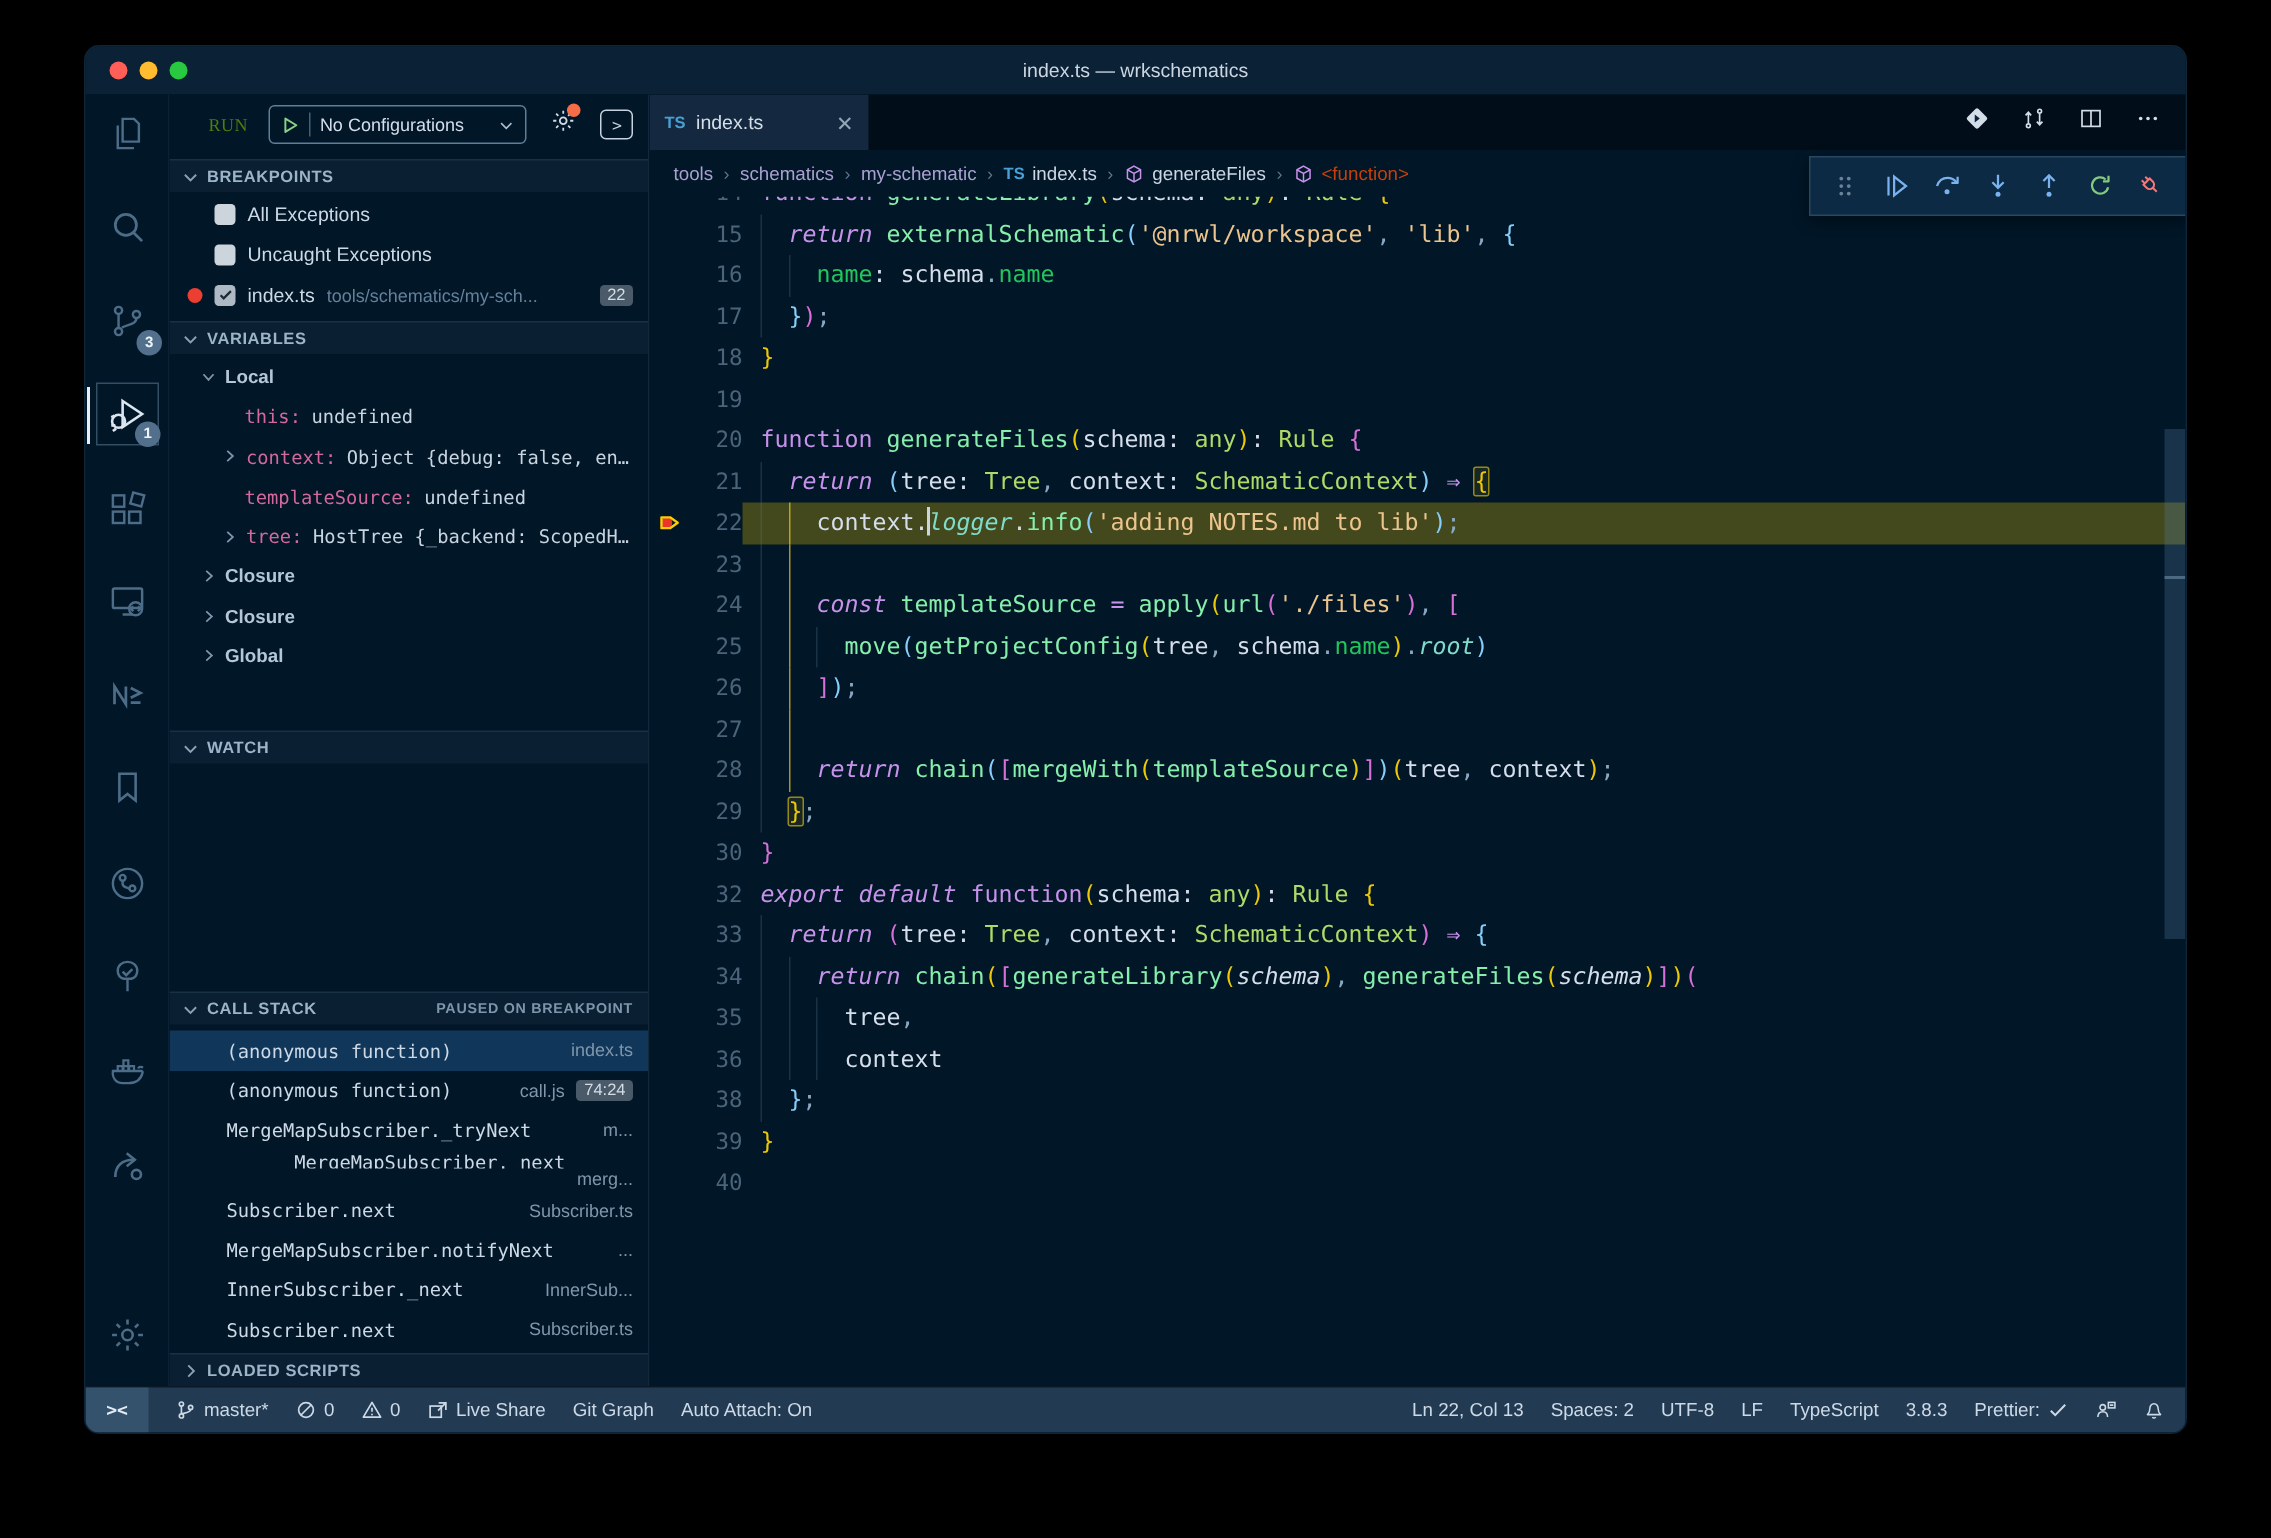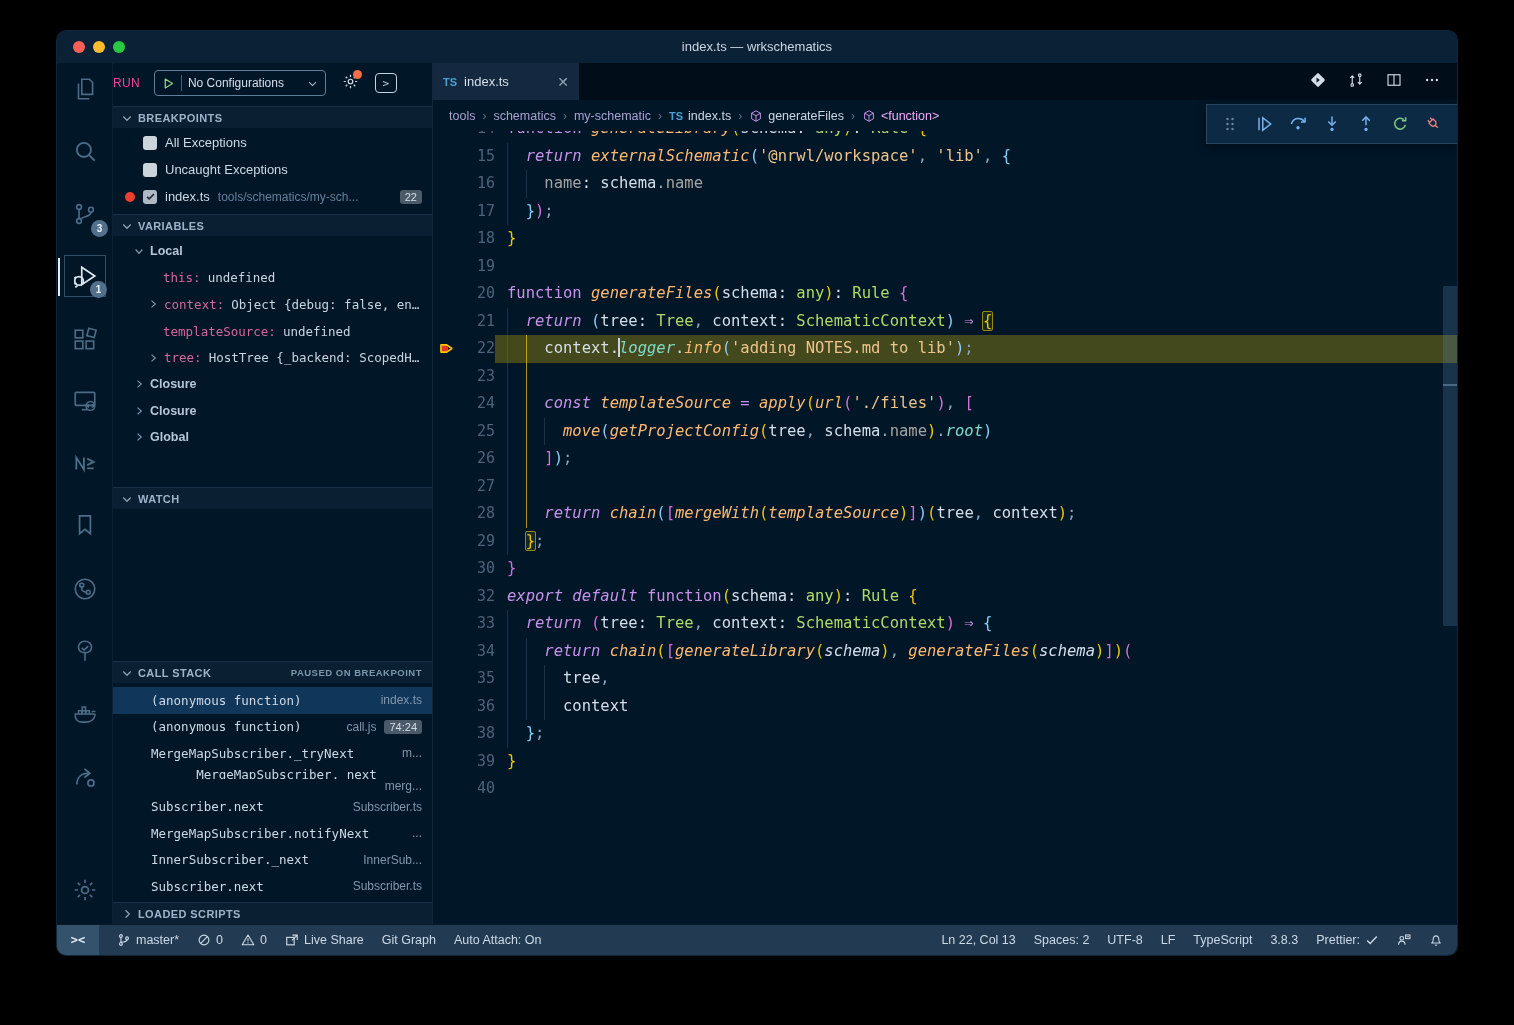--- a/index.html
+++ b/index.html
@@ -41,21 +41,21 @@
     align-items:center; gap:5px; padding-left:8px;
     background:rgba(95,126,151,.10); border-top:1px solid rgba(95,126,151,.18);
     color:#9db4c8; font-size:11px; font-weight:700; letter-spacing:.4px; }
   .sec-header .chev { color:#8aa2b6; }
   .chev svg { width:12px; height:12px; display:block; }
   .hdr-right { margin-left:auto; margin-right:10px; font-size:9.5px; color:#7e96ab;
     letter-spacing:.5px; }
 
   .run-row { position:absolute; top:0; left:0; right:0; height:40px; display:flex;
     align-items:center; }
-  .run-label { font-size:12px; color:#ec4899; letter-spacing:.3px; }
+  .run-label { margin-left:26px; font-size:12px; color:#4d7c0f; letter-spacing:.3px;font-family:Liberation Serif, serif; }
   .run-dd { margin-left:14px; height:26px; width:172px; border:1px solid #5f7e97;
     border-radius:4px; display:flex; align-items:center; padding:0 7px; gap:6px; }
   .run-dd .sep { width:1px; height:16px; background:#41607a; }
   .run-dd .cfg { font-size:12px; color:#d6deeb; flex:1; white-space:nowrap; }
   .gear-wrap { position:relative; margin-left:16px; color:#cfdae6; }
   .gear-dot { position:absolute; right:-3px; top:-3px; width:9px; height:9px;
     border-radius:50%; background:#f76d47; }
   .console-btn { margin-left:16px; width:22px; height:20px; border:1.6px solid #c6d2df;
     border-radius:4px; color:#c6d2df; font-size:11px; display:flex; align-items:center;
     justify-content:center; font-family:"DejaVu Sans Mono", monospace; }
@@ -104,44 +104,44 @@
   .editor-actions svg { width:18px; height:18px; }
 
   .breadcrumbs { position:absolute; top:37px; left:0; right:0; height:31px;
     background:#011627; display:flex; align-items:center; padding-left:16px; gap:7px;
     z-index:5; font-size:12.5px; }
   .bc-sep { color:#5d7690; font-size:12px; }
   .bc-item { display:flex; align-items:center; gap:5px; color:#a9a1d1; }
   .bc-item.file, .bc-item.sym { color:#ccd6e5; }
   .bc-item .cube { color:#c792ea; }
   .bc-item .cube svg { width:14px; height:14px; display:block; }
-  .bc-func { color:#f0abfc; }
+  .bc-func { color:#c2410c; }
 
   .code-viewport { position:absolute; top:68px; left:0; right:0; bottom:0;
     overflow:hidden; }
   .code-lines { position:absolute; top:-16px; left:0; right:0; }
   .code-line { display:flex; height:27.5px; font-family:"DejaVu Sans Mono", monospace;
     font-size:15.5px; line-height:27.5px; white-space:pre;justify-content:center; }
   .cl-icon { width:26px; flex:none; display:flex; align-items:center; justify-content:center; }
   .cl-icon svg { width:17px; height:17px; }
   .cl-num { width:36px; flex:none; text-align:right; color:#4b6479; font-size:15px; }
   .cl-body { flex:1; position:relative; padding-left:12px; }
   .code-line.current .cl-body { background:#43491d; }
   .guide { position:absolute; top:0; bottom:0; width:1px; background:rgba(95,126,151,.28); }
   .guide.yellow { background:rgba(226,193,30,.75); }
   .caret { display:inline-block; width:2px; height:19px; background:#c9d4df;
     vertical-align:-4px; margin:0 -1px; }
 
   .tk-kw  { color:#c792ea; }
   .tk-kwi { color:#c792ea; font-style:italic; }
-  .tk-fn  { color:#fdba74; font-style:italic; }
+  .tk-fn  { color:#86efac; }
   .tk-v   { color:#d6deeb; }
   .tk-vi  { color:#d6deeb; font-style:italic; }
   .tk-ty  { color:#addb67; }
-  .tk-tp  { color:#a3a3a3; }
+  .tk-tp  { color:#22c55e; }
   .tk-tpi { color:#7fdbca; font-style:italic; }
   .tk-str { color:#ecc48d; }
   .tk-pn  { color:#8ba8c0; }
   .tk-op  { color:#c792ea; }
   .tk-b1  { color:#ecc809; }
   .tk-b2  { color:#d670d6; }
   .tk-b3  { color:#87cefa; }
   .tk-ar  { color:#c792ea; }
   .tk-bm1 { color:#ecc809; border:1px solid rgba(236,200,9,.6);
     background:rgba(236,200,9,.10); margin:0 -1px; border-radius:2px; }

